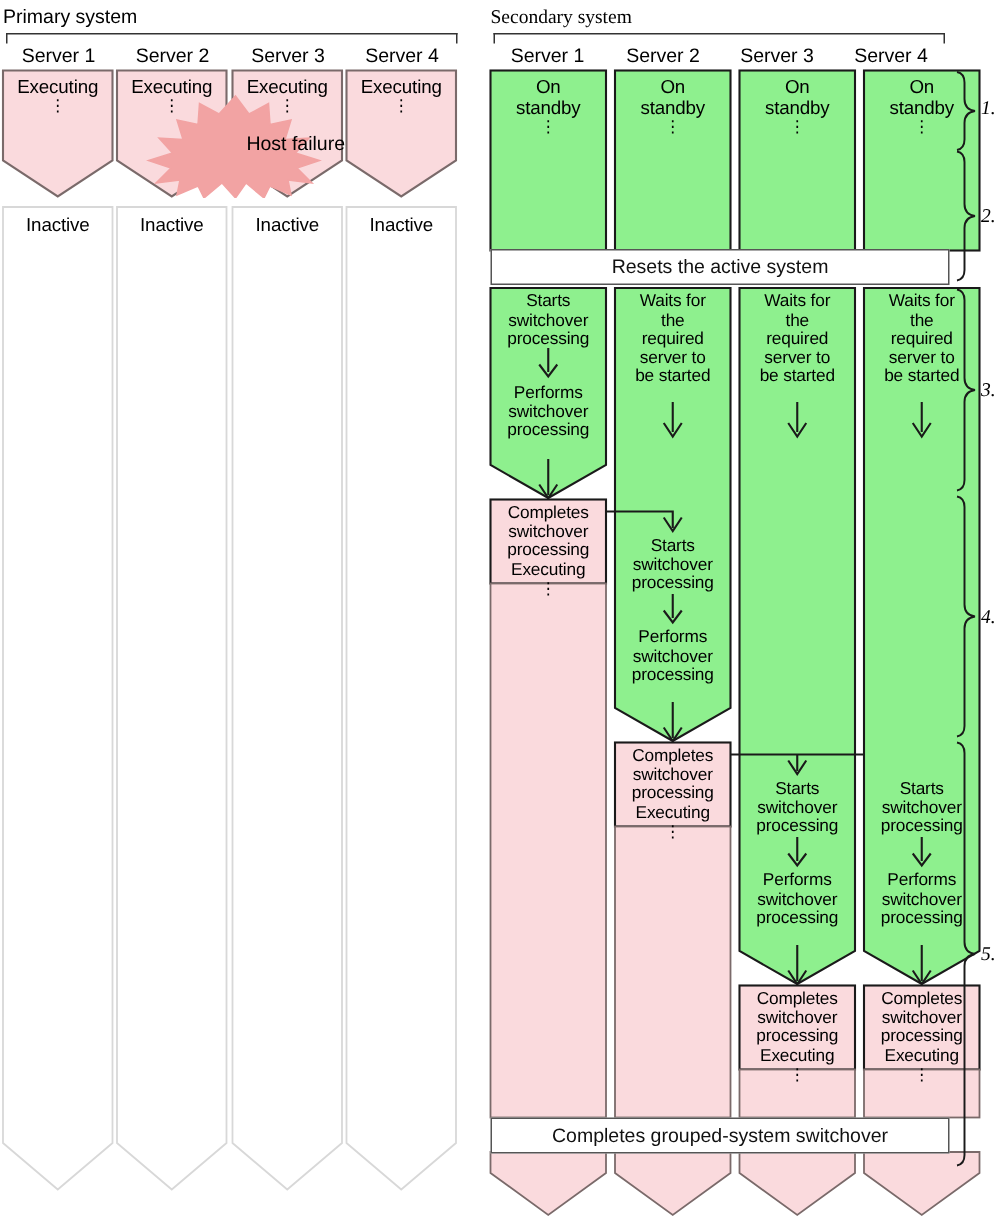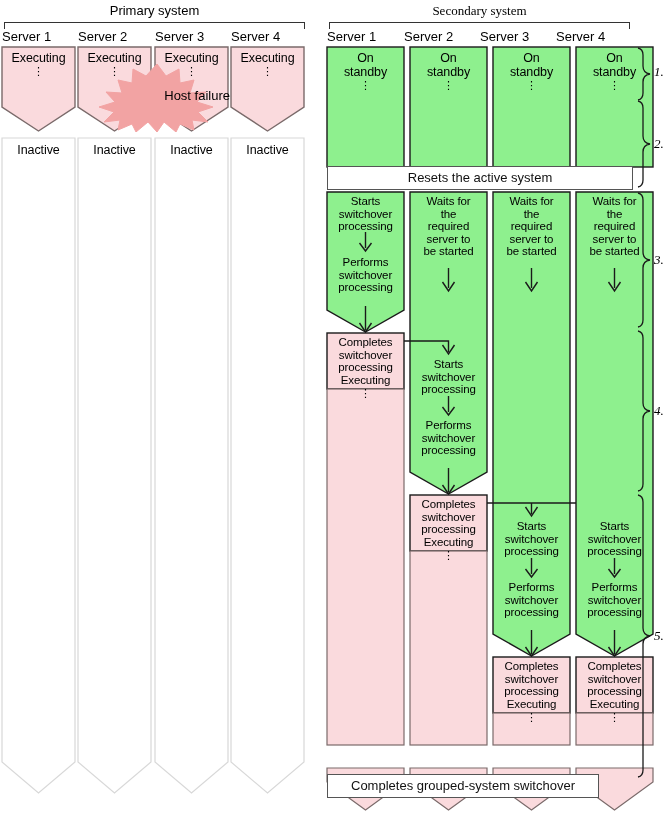--- a/index.html
+++ b/index.html
@@ -13,34 +13,33 @@
     width:669px;
     height:813px;
     overflow:hidden;
     background:#fff;
   }
   .abs{position:absolute;box-sizing:border-box;}
 
   
   .sys-title{
     font-size:13px;
-    text-align:center;
     line-height:16px;
     white-space:nowrap;
   }
   
   .sys-bracket{
     border-top:1.4px solid #333;
     border-left:1.4px solid #333;
     border-right:1.4px solid #333;
     height:7px;
   }
   .srv-label{
     font-size:13px;
-    text-align:left;
+    text-align:center;
     line-height:17px;
     white-space:nowrap;
   }
 
   
   .ctext{
     font-size:11.5px;
     line-height:12.6px;
     text-align:center;
     white-space:pre-line;
@@ -275,21 +274,21 @@
 processing</div>
   <div class="abs ctext" style="left:576px;top:581px;width:77px;">Performs
 switchover
 processing</div>
   <div class="abs ctext" style="left:576px;top:660px;width:77px;">Completes
 switchover
 processing</div>
   <div class="abs ctext" style="left:576px;top:698px;width:77px;">Executing</div>
   <div class="abs vdots nosel" style="left:576px;top:714px;width:77px;">⋮</div>
 
-  <div class="abs bar" style="left:327px;top:774px;width:272px;height:24px;line-height:22px;">Completes grouped-system switchover</div>
+  <div class="abs bar" style="left:327px;top:745px;width:306px;height:24px;line-height:22px;">Completes grouped-system switchover</div>
 
   <svg class="abs" style="left:634px;top:0;" width="22" height="813" viewBox="0 0 22 813">
     <g fill="none" stroke="#1a1a1a" stroke-width="1.3">
 
       <path d="M4,48 q5,1 5,7 v11 q0,7 7,8 q-7,1 -7,8 v11 q0,6 -5,7"></path>
 
       <path d="M4,101 q5,1 5,7 v28 q0,7 7,8 q-7,1 -7,8 v28 q0,6 -5,7"></path>
 
       <path d="M4,193 q5,1 5,7 v52 q0,7 7,8 q-7,1 -7,8 v52 q0,6 -5,7"></path>
 

